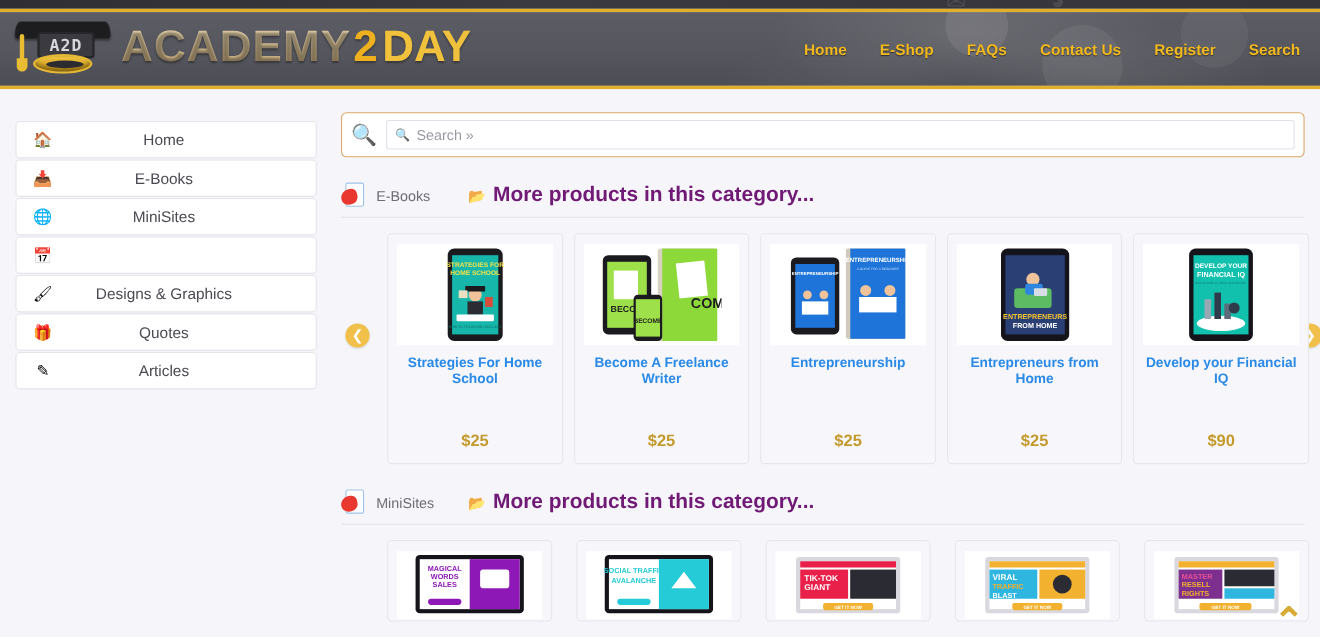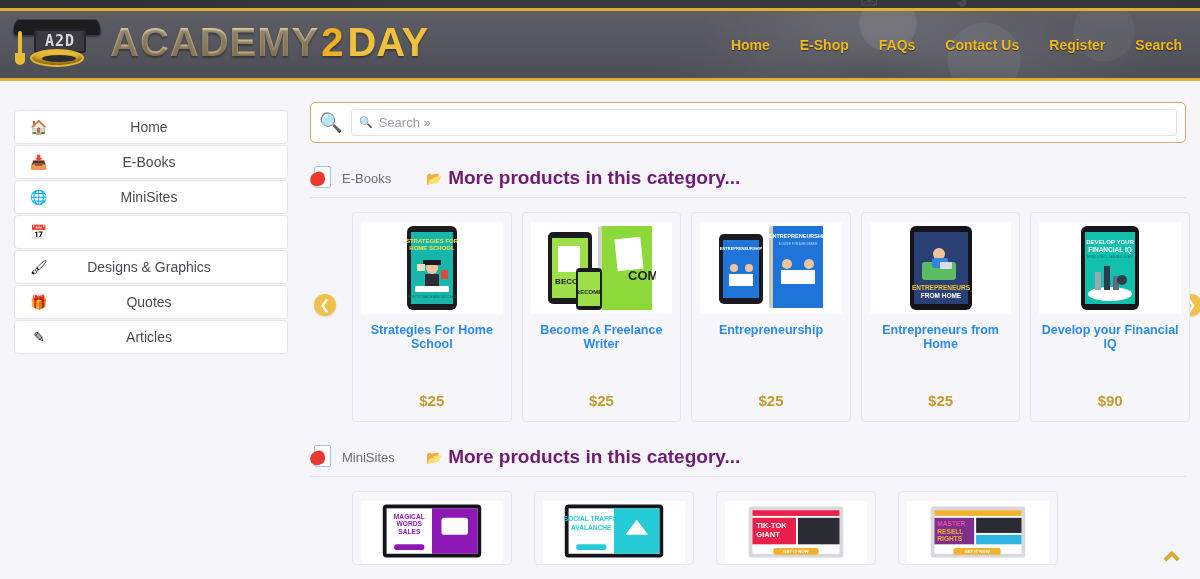--- a/index.html
+++ b/index.html
@@ -453,20 +453,37 @@
                 <rect x="10" y="16" width="46" height="28" fill="#e8204a"></rect>
                 <text x="14" y="27" font-size="8" font-weight="bold" fill="#ffffff" font-family="Liberation Sans">TIK-TOK</text>
                 <text x="14" y="36" font-size="8" font-weight="bold" fill="#ffffff" font-family="Liberation Sans">GIANT</text>
                 <rect x="58" y="16" width="44" height="28" fill="#2b2b33"></rect>
                 <rect x="32" y="48" width="48" height="7" rx="2" fill="#f2b12e"></rect>
                 <text x="56" y="53.5" font-size="4.5" font-weight="bold" fill="#ffffff" text-anchor="middle" font-family="Liberation Sans">GET IT NOW</text>
               </svg>
             </div>
           </div>
 
+          <div class="card short">
+            <div class="thumb">
+              <svg viewBox="0 0 112 62" width="106" height="60">
+                <rect x="6" y="4" width="100" height="54" rx="3" fill="#d8d8de"></rect>
+                <rect x="10" y="8" width="92" height="46" fill="#ffffff"></rect>
+                <rect x="10" y="8" width="92" height="6" fill="#f2b12e"></rect>
+                <rect x="10" y="16" width="46" height="28" fill="#2fb6e0"></rect>
+                <text x="13" y="26" font-size="8" font-weight="bold" fill="#ffffff" font-family="Liberation Sans">VIRAL</text>
+                <text x="13" y="35" font-size="7" font-weight="bold" fill="#f2b12e" font-family="Liberation Sans">TRAFFIC</text>
+                <text x="13" y="43" font-size="7" font-weight="bold" fill="#ffffff" font-family="Liberation Sans">BLAST</text>
+                <rect x="58" y="16" width="44" height="28" fill="#f2b12e"></rect>
+                <circle cx="80" cy="30" r="9" fill="#2b2b33"></circle>
+                <rect x="32" y="48" width="48" height="7" rx="2" fill="#f2b12e"></rect>
+                <text x="56" y="53.5" font-size="4.5" font-weight="bold" fill="#ffffff" text-anchor="middle" font-family="Liberation Sans">GET IT NOW</text>
+              </svg>
+            </div>
+          </div>
 
           <div class="card short">
             <div class="thumb">
               <svg viewBox="0 0 112 62" width="106" height="60">
                 <rect x="6" y="4" width="100" height="54" rx="3" fill="#d8d8de"></rect>
                 <rect x="10" y="8" width="92" height="46" fill="#ffffff"></rect>
                 <rect x="10" y="8" width="92" height="6" fill="#f2b12e"></rect>
                 <rect x="10" y="16" width="42" height="28" fill="#7d2f8e"></rect>
                 <text x="13" y="25" font-size="7" font-weight="bold" fill="#e8509a" font-family="Liberation Sans">MASTER</text>
                 <text x="13" y="33" font-size="7" font-weight="bold" fill="#f2b12e" font-family="Liberation Sans">RESELL</text>

